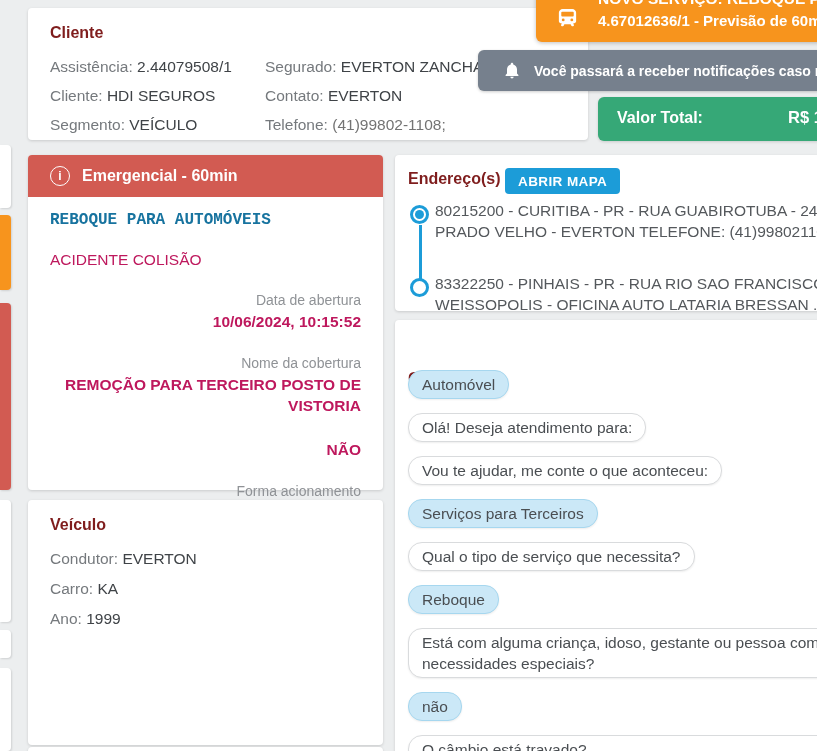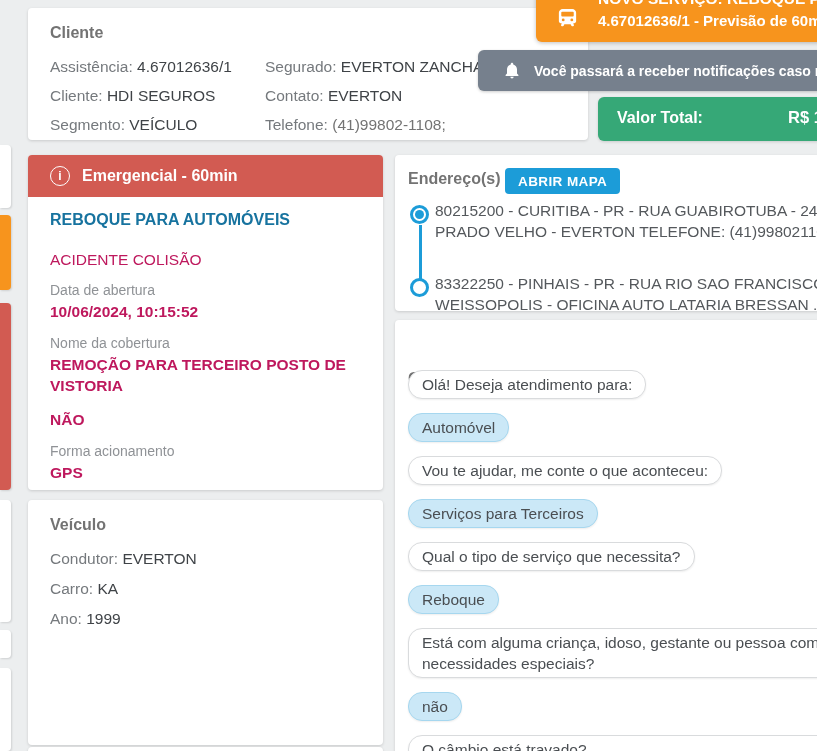--- a/index.html
+++ b/index.html
@@ -2,21 +2,21 @@
 <html><head>
 <meta charset="utf-8">
 <style>
   html,body{margin:0;padding:0;background:#e9ebec;}
   #stage{
     position:relative;width:817px;height:751px;overflow:hidden;
     background:#eceeef;font-family:"Liberation Sans",sans-serif;
     -webkit-font-smoothing:antialiased;
   }
   .card{position:absolute;background:#fff;border-radius:4px;box-shadow:0 1px 3px rgba(0,0,0,.15);}
-  .h-title{color:#737373;font-weight:bold;font-size:16px;}
+  .h-title{color:#7f1d1d;font-weight:bold;font-size:16px;}
 
   
   .strip{position:absolute;left:0;width:11px;border-radius:0 4px 4px 0;box-shadow:1px 1px 2px rgba(0,0,0,.12);}
 
   
   #client-card{left:28px;top:8px;width:560px;height:132px;}
   #client-card .h-title{position:absolute;left:22px;top:16px;}
   .kv-col{position:absolute;top:44px;}
   #client-col1{left:22px;width:220px;}
   #client-col2{left:237px;width:300px;}
@@ -25,23 +25,23 @@
   .kv .link{color:#737373;cursor:pointer;}
 
   
   #service-card{left:28px;top:155px;width:355px;height:335px;}
   .svc-head{position:absolute;left:0;top:0;right:0;height:42px;background:#d25b52;
     border-radius:4px 4px 0 0;color:#fff;display:flex;align-items:center;gap:12px;padding-left:22px;box-sizing:border-box;}
   .svc-head .txt{font-weight:bold;font-size:16px;}
   .info-circle{width:18px;height:18px;border:1.7px solid #fff;border-radius:50%;display:flex;
     align-items:center;justify-content:center;font-size:12px;font-weight:bold;flex:0 0 auto;}
   .svc-body{position:absolute;left:22px;right:22px;top:56px;}
-  .svc-name{color:#17739f;font-weight:bold;font-size:16px;}
+  .svc-name{color:#17739f;font-weight:bold;font-size:16px;font-family:Liberation Mono, monospace;}
   .svc-cause{color:#be185d;font-size:15.5px;margin-top:22px;}
-  .field{margin-top:13px;}
+  .field{margin-top:23px;text-align:right;}
   .f-label{font-size:14px;color:#8f9296;}
   .f-value{font-size:15.5px;font-weight:bold;color:#be185d;margin-top:3px;line-height:21px;}
 
   
   #vehicle-card{left:28px;top:500px;width:355px;height:245px;}
   #vehicle-card .h-title{position:absolute;left:22px;top:16px;}
   #vehicle-rows{position:absolute;left:22px;top:44px;}
   #vehicle-rows .kv{line-height:30px;}
 
   #bottom-card-edge{left:28px;top:747px;width:355px;height:20px;}
@@ -101,21 +101,21 @@
   <div class="strip" style="top:145px;height:63px;background:#fff;"></div>
   <div class="strip" style="top:215px;height:75px;background:#f7941d;"></div>
   <div class="strip" style="top:303px;height:187px;background:#d25b52;"></div>
   <div class="strip" style="top:500px;height:122px;background:#fff;"></div>
   <div class="strip" style="top:630px;height:28px;background:#fff;"></div>
   <div class="strip" style="top:668px;height:83px;background:#fff;"></div>
 
   <div class="card" id="client-card">
     <div class="h-title">Cliente</div>
     <div class="kv-col" id="client-col1">
-      <div class="kv"><span>Assistência:</span> <span class="v">4.67012636/1</span></div>
+      <div class="kv"><span>Assistência:</span> <span class="v">2.44079508/1</span></div>
       <div class="kv"><span>Cliente:</span> <span class="v">HDI SEGUROS</span></div>
       <div class="kv"><span>Segmento:</span> <span class="v">VEÍCULO</span></div>
     </div>
     <div class="kv-col" id="client-col2">
       <div class="kv"><span>Segurado:</span> <span class="v">EVERTON ZANCHANE</span></div>
       <div class="kv"><span>Contato:</span> <span class="v">EVERTON</span></div>
       <div class="kv"><span>Telefone:</span> <span class="v link">(41)99802-1108;</span></div>
     </div>
   </div>
 
@@ -170,22 +170,22 @@
     </div>
     <div class="addr" id="addr-2">
       <div>83322250 - PINHAIS - PR - RUA RIO SAO FRANCISCO - 699 -</div>
       <div>WEISSOPOLIS - OFICINA AUTO LATARIA BRESSAN ..</div>
     </div>
   </div>
 
   <div class="card" id="conditions-card">
     <div class="h-title">Condições</div>
     <div id="bubble-list">
+      <div class="bubble answer">Automóvel</div>
       <div class="bubble">Olá! Deseja atendimento para:</div>
-      <div class="bubble answer">Automóvel</div>
       <div class="bubble">Vou te ajudar, me conte o que aconteceu:</div>
       <div class="bubble answer">Serviços para Terceiros</div>
       <div class="bubble">Qual o tipo de serviço que necessita?</div>
       <div class="bubble answer">Reboque</div>
       <div class="bubble">Está com alguma criança, idoso, gestante ou pessoa com necessidades especiais?</div>
       <div class="bubble answer">não</div>
       <div class="bubble wide">O câmbio está travado?</div>
     </div>
   </div>
 

